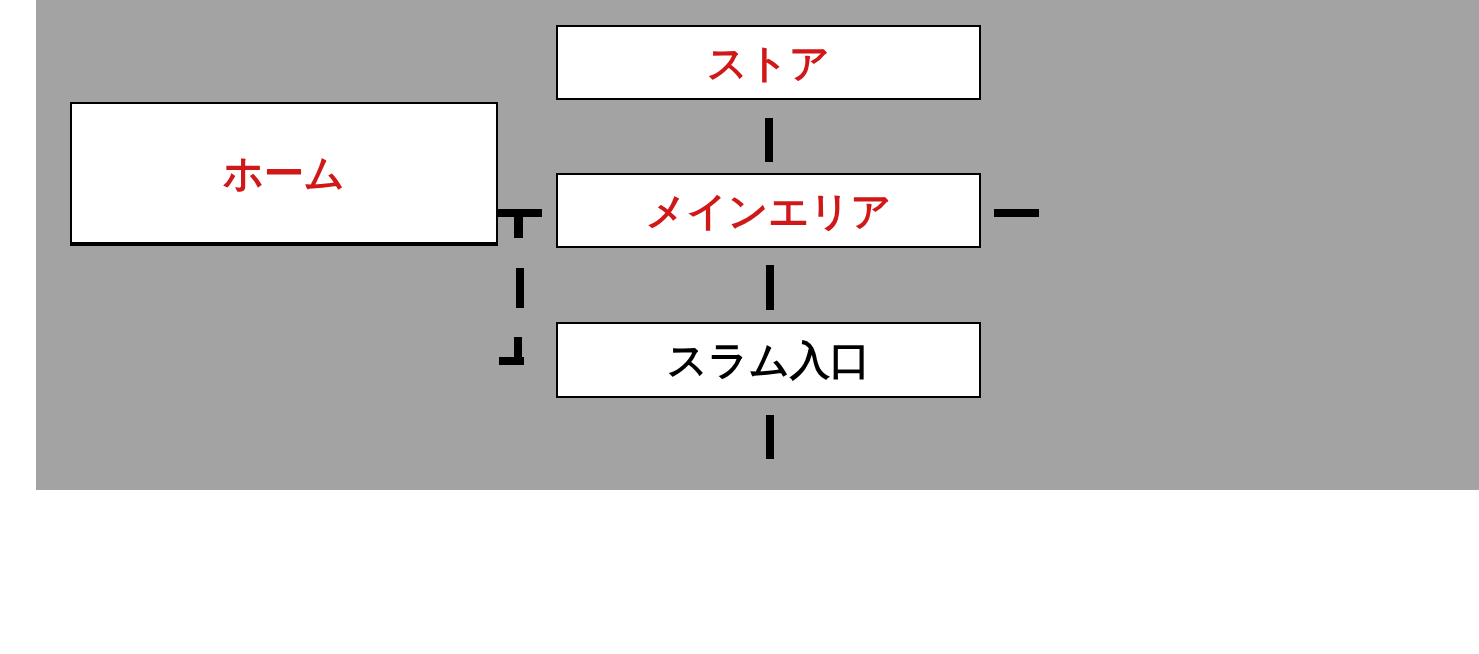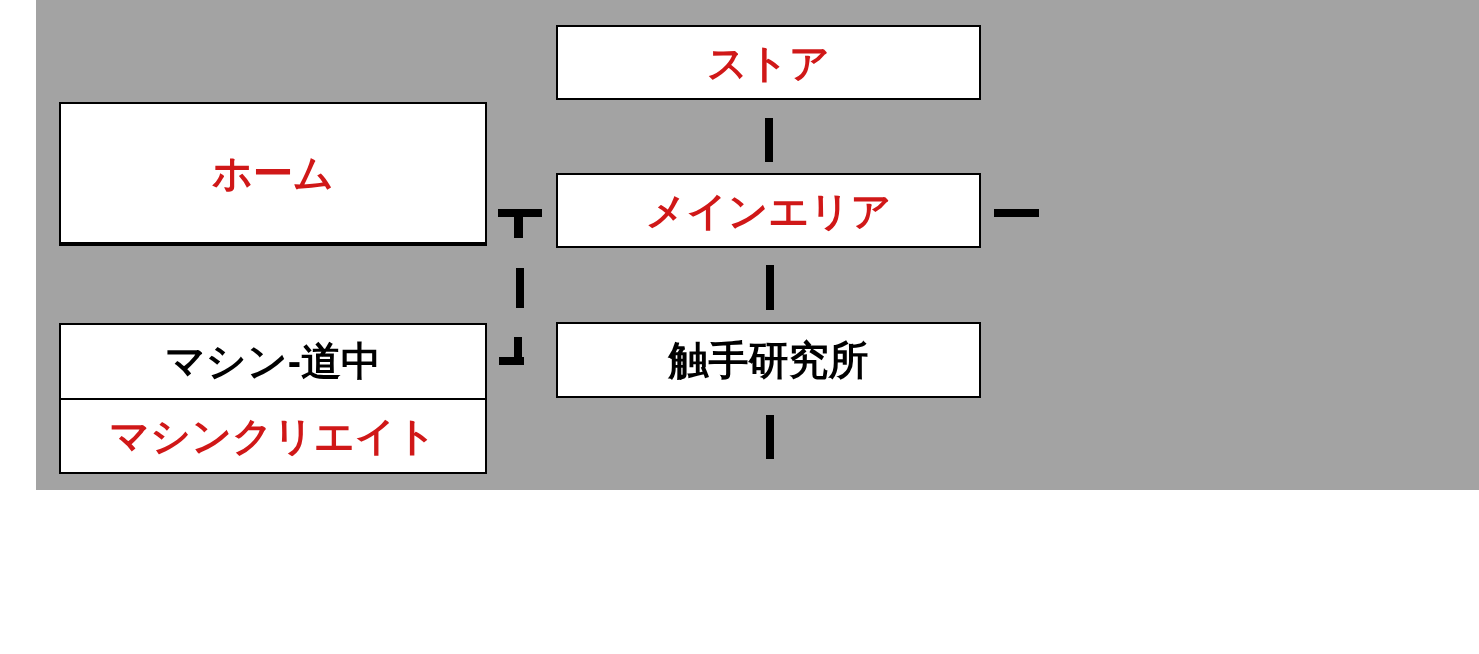--- a/index.html
+++ b/index.html
@@ -40,21 +40,21 @@
   }
   .cell.red {
     color: var(--accent, #d01818);
   }
   .conn {
     position: absolute;
     background: #000000;
   }
   
   #node-store         { left: 520px;  top: 25px;  width: 425px; height: 75px;  }
-  #node-home          { left: 23px;   top: 102px; width: 428px; height: 144px; }
+  #node-home          { left: 34px;   top: 102px; width: 428px; height: 144px; }
   #node-main-area     { left: 520px;  top: 173px; width: 425px; height: 75px;  }
   #node-laboratory    { left: 1013px; top: 175px; width: 429px; height: 148px; }
   #node-machine       { left: 23px;   top: 323px; width: 428px; height: 151px; }
   #node-slum-entrance { left: 520px;  top: 322px; width: 425px; height: 76px;  }
   #node-slum          { left: 520px;  top: 472px; width: 425px; height: 147px; }
   
   #c-store-main       { left: 729px; top: 118px; width: 8px;  height: 44px; }
   #c-tee-bar          { left: 462px; top: 209px; width: 44px; height: 8px;  }
   #c-tee-stem         { left: 478px; top: 216px; width: 9px;  height: 22px; }
   #c-branch-mid       { left: 480px; top: 268px; width: 8px;  height: 40px; }
@@ -75,27 +75,23 @@
 
   <div class="node" id="node-home">
     <div class="cell red divided">ホーム</div>
   </div>
 
   <div class="node" id="node-main-area">
     <div class="cell red">メインエリア</div>
   </div>
 
 
-  <div class="node" id="node-machine">
-    <div class="cell divided">マシン-道中</div>
-    <div class="cell red">マシンクリエイト</div>
-  </div>
 
   <div class="node" id="node-slum-entrance">
-    <div class="cell">触手研究所</div>
+    <div class="cell">スラム入口</div>
   </div>
 
 
   <div class="conn" id="c-store-main"></div>
   <div class="conn" id="c-tee-bar"></div>
   <div class="conn" id="c-tee-stem"></div>
   <div class="conn" id="c-branch-mid"></div>
   <div class="conn" id="c-corner-stem"></div>
   <div class="conn" id="c-corner-bar"></div>
   <div class="conn" id="c-main-lab"></div>

